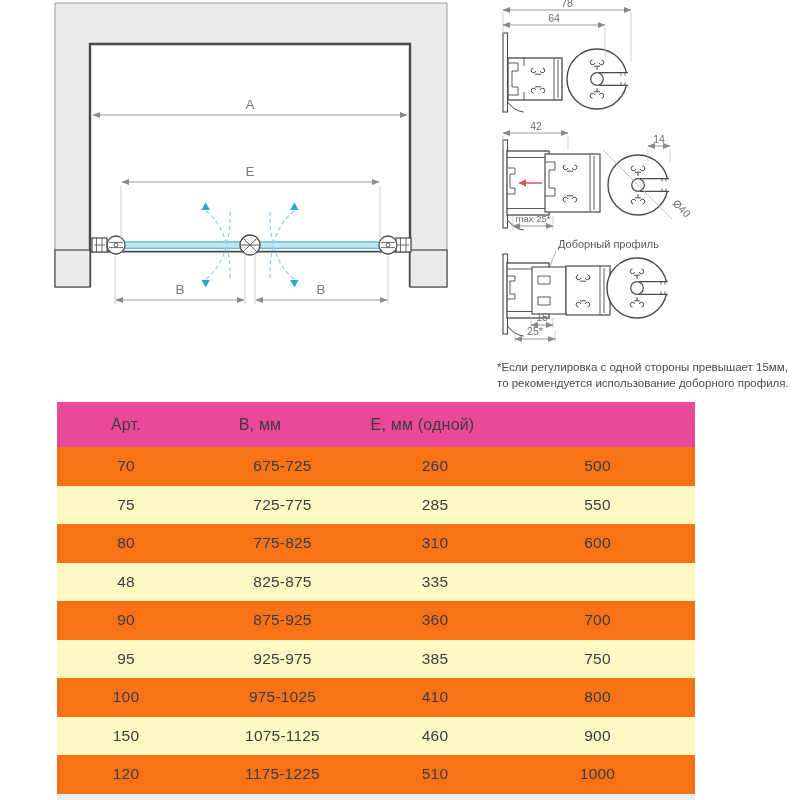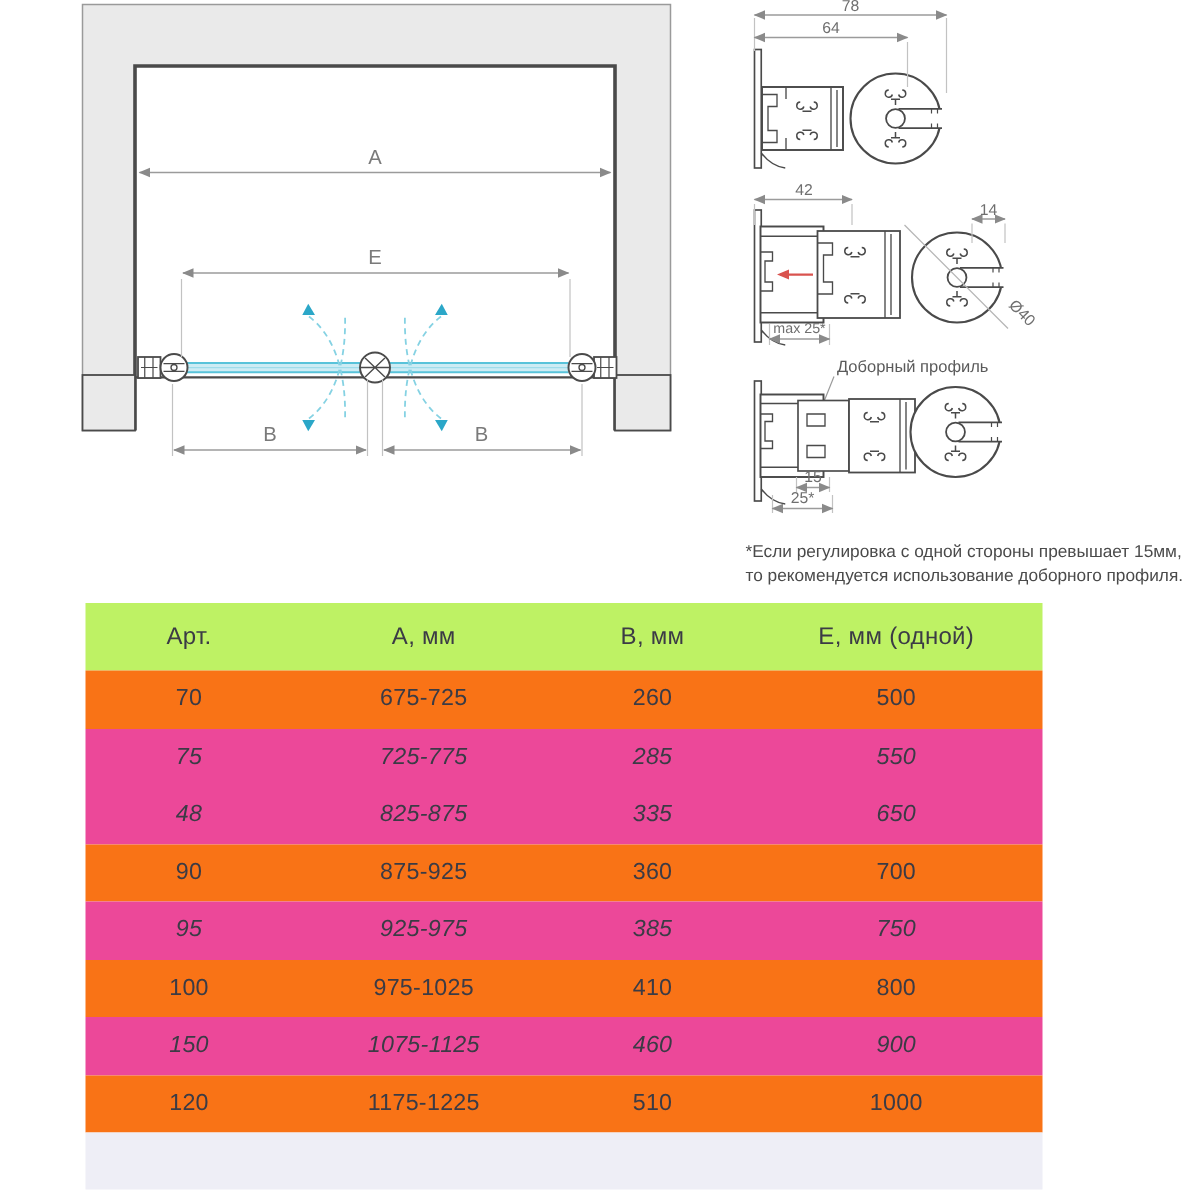--- a/index.html
+++ b/index.html
@@ -4,22 +4,22 @@
 <style>
   html,body{margin:0;padding:0;background:#fff;}
   .stage{position:relative;width:800px;height:800px;overflow:hidden;background:#fff;
          font-family:"Liberation Sans",sans-serif;}
   svg{position:absolute;overflow:visible;}
   svg text{font-family:"Liberation Sans",sans-serif;}
 
   
   .spec-table{position:absolute;left:57px;top:402px;width:638px;color:#3b3b45;}
   .trow{display:flex;align-items:center;height:38.5px;background:#f97316;}
-  .trow.alt{background:#ec4899;font-style:italic;}
-  .thead{display:flex;align-items:center;height:45px;background:#bef264;font-size:16px;}
+  .trow.alt{background:#fef9c3;}
+  .thead{display:flex;align-items:center;height:45px;background:#ec4899;font-size:16px;}
   .tcell{text-align:center;font-size:15.5px;letter-spacing:.2px;}
   .thead .tcell{font-size:16px;}
   .c0{width:138px;}
   .c1{width:175px;}
   .c2{width:130px;}
   .c3{width:195px;}
   .partial-row{display:block;height:38px;background:#eeeef6;}
 </style>
 </head>
 <body>
@@ -186,42 +186,46 @@
 
     <g>
       <text x="17" y="371" font-size="11.5" fill="#4a4a4a">*Если регулировка с одной стороны превышает 15мм,</text>
       <text x="17" y="387" font-size="11.5" fill="#4a4a4a">то рекомендуется использование доборного профиля.</text>
     </g>
   </svg>
 
   <div class="spec-table">
     <div class="thead">
         <div class="tcell c0">Арт.</div>
-        <div class="tcell c1">А, мм</div>
         <div class="tcell c2">В, мм</div>
         <div class="tcell c3">Е, мм (одной)</div>
       </div>
     <div>
         <div class="trow">
           <div class="tcell c0">70</div>
           <div class="tcell c1">675-725</div>
           <div class="tcell c2">260</div>
           <div class="tcell c3">500</div>
         </div>
         <div class="trow alt">
           <div class="tcell c0">75</div>
           <div class="tcell c1">725-775</div>
           <div class="tcell c2">285</div>
           <div class="tcell c3">550</div>
         </div>
+        <div class="trow">
+          <div class="tcell c0">80</div>
+          <div class="tcell c1">775-825</div>
+          <div class="tcell c2">310</div>
+          <div class="tcell c3">600</div>
+        </div>
         <div class="trow alt">
           <div class="tcell c0">48</div>
           <div class="tcell c1">825-875</div>
           <div class="tcell c2">335</div>
-          <div class="tcell c3">650</div>
         </div>
         <div class="trow">
           <div class="tcell c0">90</div>
           <div class="tcell c1">875-925</div>
           <div class="tcell c2">360</div>
           <div class="tcell c3">700</div>
         </div>
         <div class="trow alt">
           <div class="tcell c0">95</div>
           <div class="tcell c1">925-975</div>

